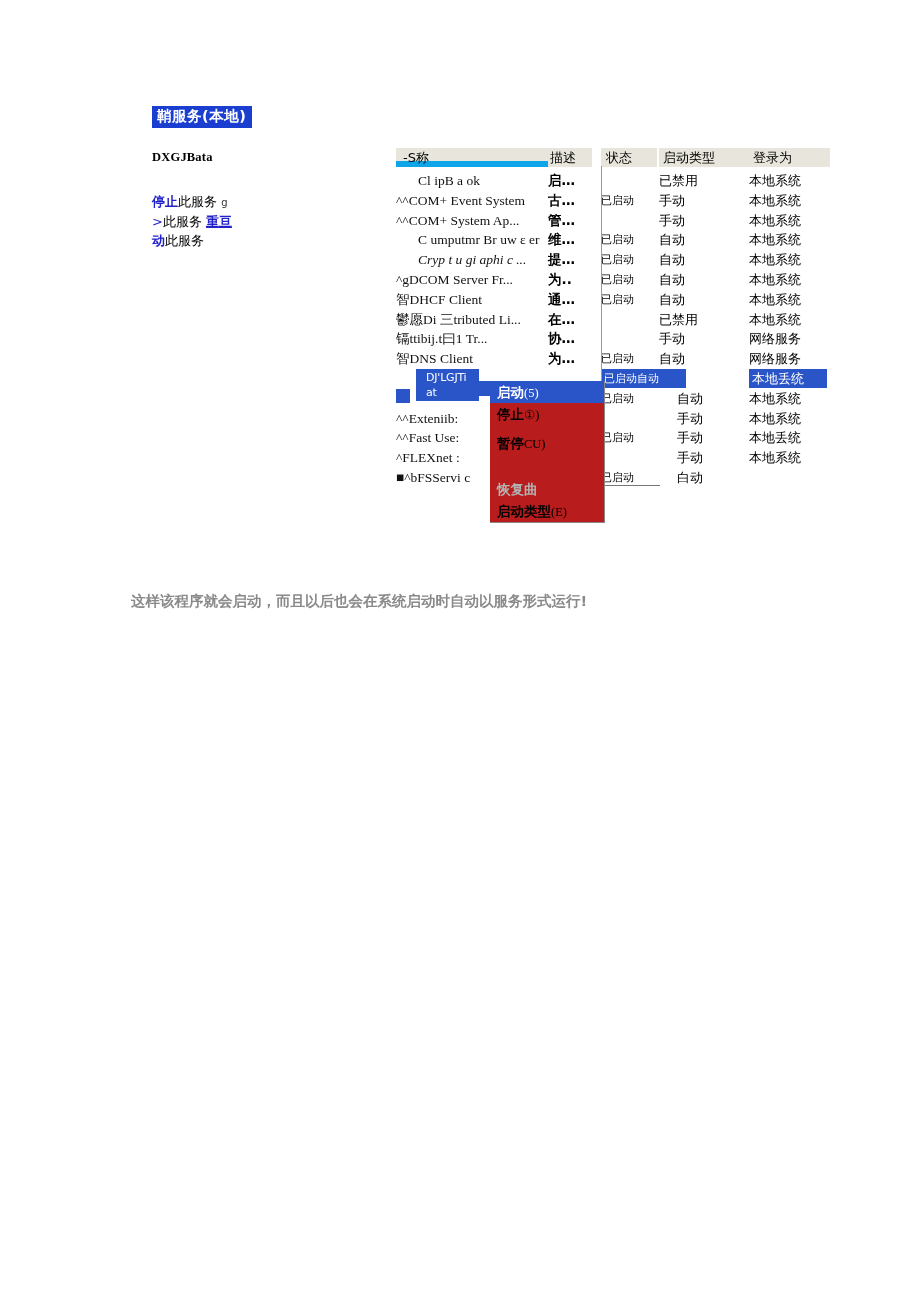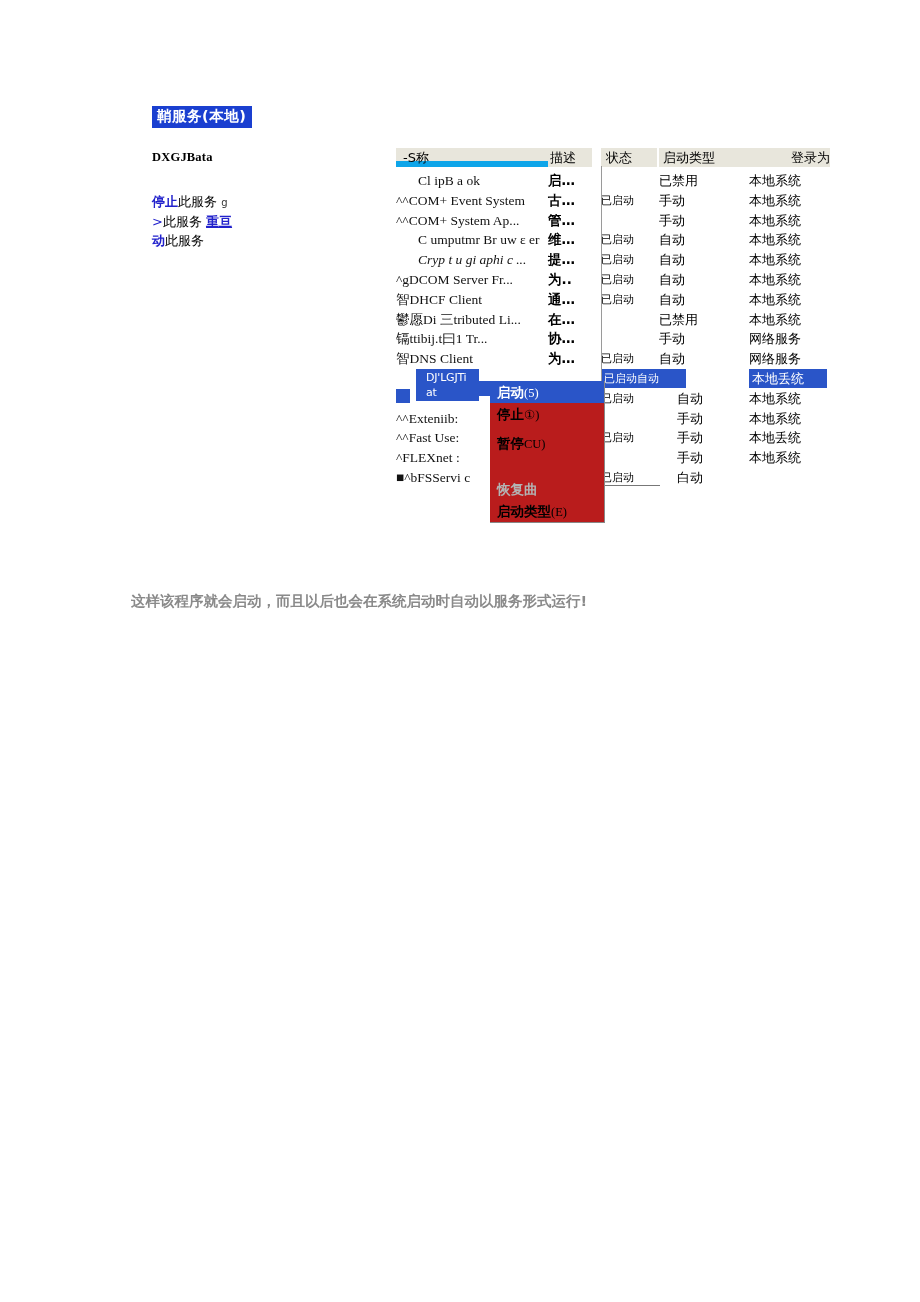--- a/index.html
+++ b/index.html
@@ -91,21 +91,21 @@
     font-size: 13px;
     color: #000000;
     background: #e8e6dc;
     white-space: nowrap;
     box-sizing: border-box;
   }
   .hdr-name   { left: 0px;   width: 152px; padding-left: 7px; border-bottom: 6px solid #0ea5e9; }
   .hdr-desc   { left: 152px; width: 44px;  padding-left: 2px; }
   .hdr-state  { left: 205px; width: 56px;  padding-left: 5px; }
   .hdr-start  { left: 263px; width: 92px;  padding-left: 4px; }
-  .hdr-logon  { left: 353px; width: 81px;  padding-left: 4px; text-align: right; }
+  .hdr-logon  { left: 353px; width: 81px;  padding-left: 4px; }
 
   .svc-rows {
     position: relative;
     margin-top: 4px;
   }
   .svc-row {
     position: relative;
     height: 19.8px;
   }
   .cell {

